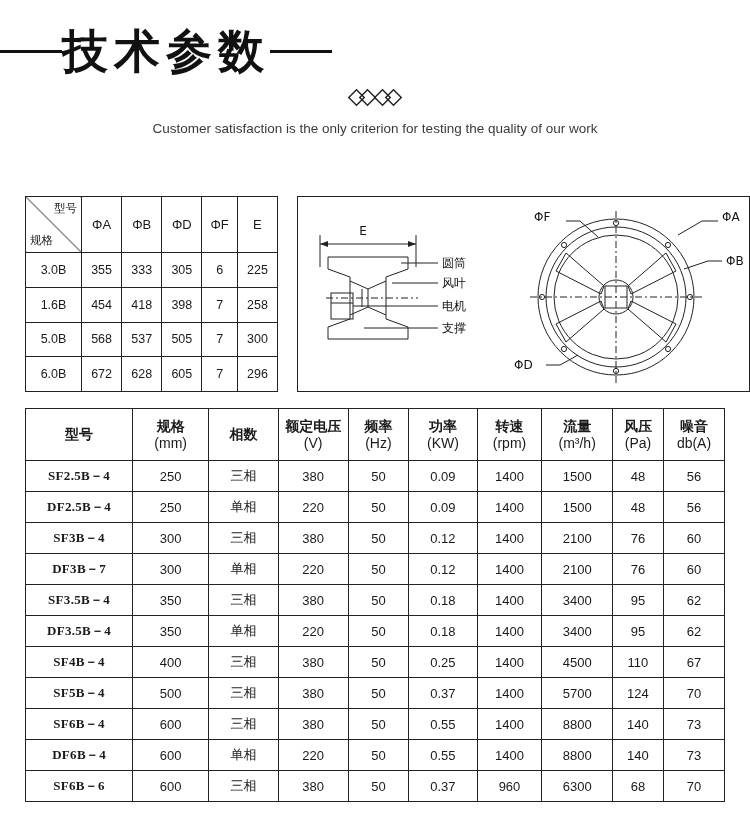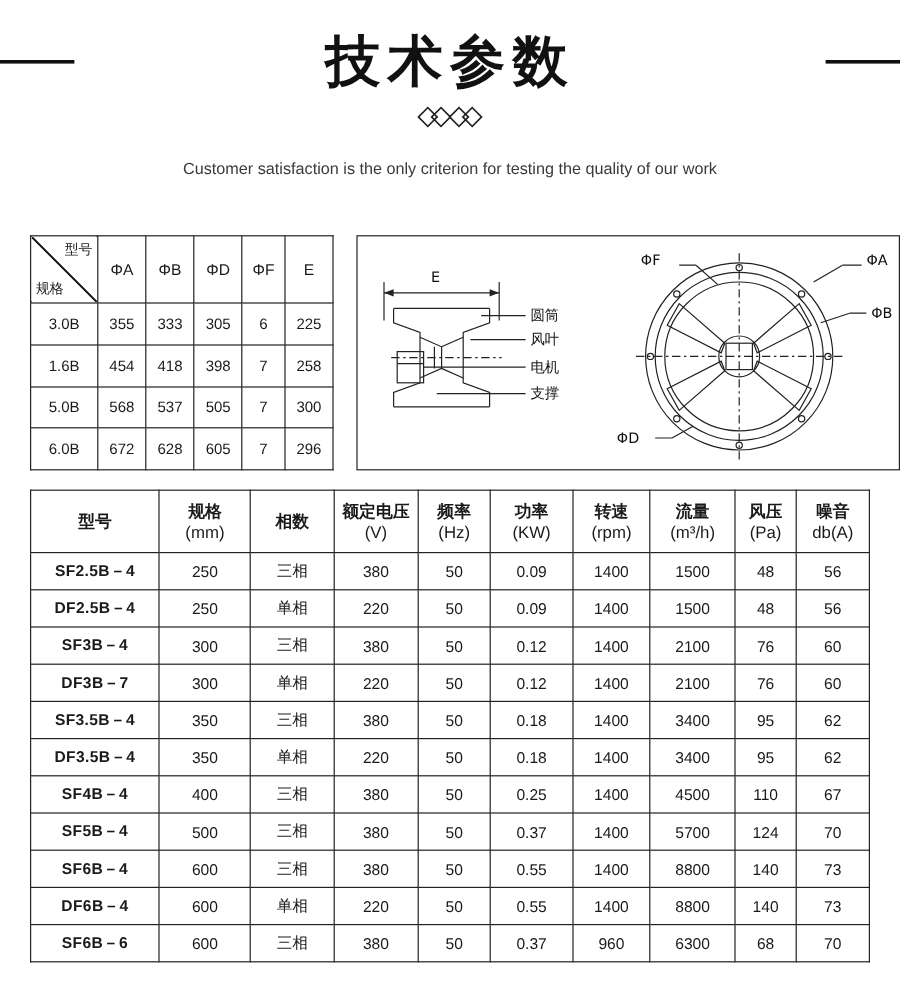--- a/index.html
+++ b/index.html
@@ -8,31 +8,31 @@
     width: 750px; height: 833px;
     background: #ffffff;
     font-family: "Liberation Sans", sans-serif;
     color: #1a1a1a;
   }
   .page { position: relative; width: 750px; height: 833px; overflow: hidden; }
 
   
   .header { text-align: center; padding-top: 26px; }
   .title-row {
-    display: flex; align-items: center; justify-content: space-between; gap: 24px;
+    display: flex; align-items: center; justify-content: flex-start; gap: 0;
   }
   .title-rule { width: 62px; height: 3px; background: #111; }
   .main-title {
     font-size: 46px; font-weight: bold; letter-spacing: 6px;
     line-height: 1.1; color: #111;
     font-family: "DejaVu Sans", sans-serif;
   }
   .diamonds { margin-top: 10px; height: 22px; display:flex; justify-content:center; align-items:center; }
   .subtitle {
-    margin-top: 24px;
+    margin-top: 12px;
     font-size: 13.5px; color: #3a3a3a; font-weight: normal;
   }
 
   
   .top-section {
     position: absolute; left: 25px; top: 196px;
     width: 700px; height: 196px;
     display: flex; gap: 0px;
   }
 
@@ -88,21 +88,21 @@
     background: #fff;
     font-weight: normal;
   }
   .spec-table thead th {
     height: 52px;
     font-weight: bold;
     font-size: 14px;
     line-height: 1.15;
   }
   .spec-table thead th .unit { display: block; font-size: 14px; font-weight: normal; }
-  .spec-table tbody td.model { font-weight: bold; letter-spacing: .3px; }
+  .spec-table tbody td.model { font-weight: bold; letter-spacing: .3px; font-family: Liberation Serif, serif; }
   .spec-table col.c0 { width: 110px; }
   .spec-table col.c1 { width: 78px; }
   .spec-table col.c2 { width: 72px; }
   .spec-table col.c3 { width: 72px; }
   .spec-table col.c4 { width: 62px; }
   .spec-table col.c5 { width: 70px; }
   .spec-table col.c6 { width: 66px; }
   .spec-table col.c7 { width: 72px; }
   .spec-table col.c8 { width: 52px; }
   .spec-table col.c9 { width: 62px; }

